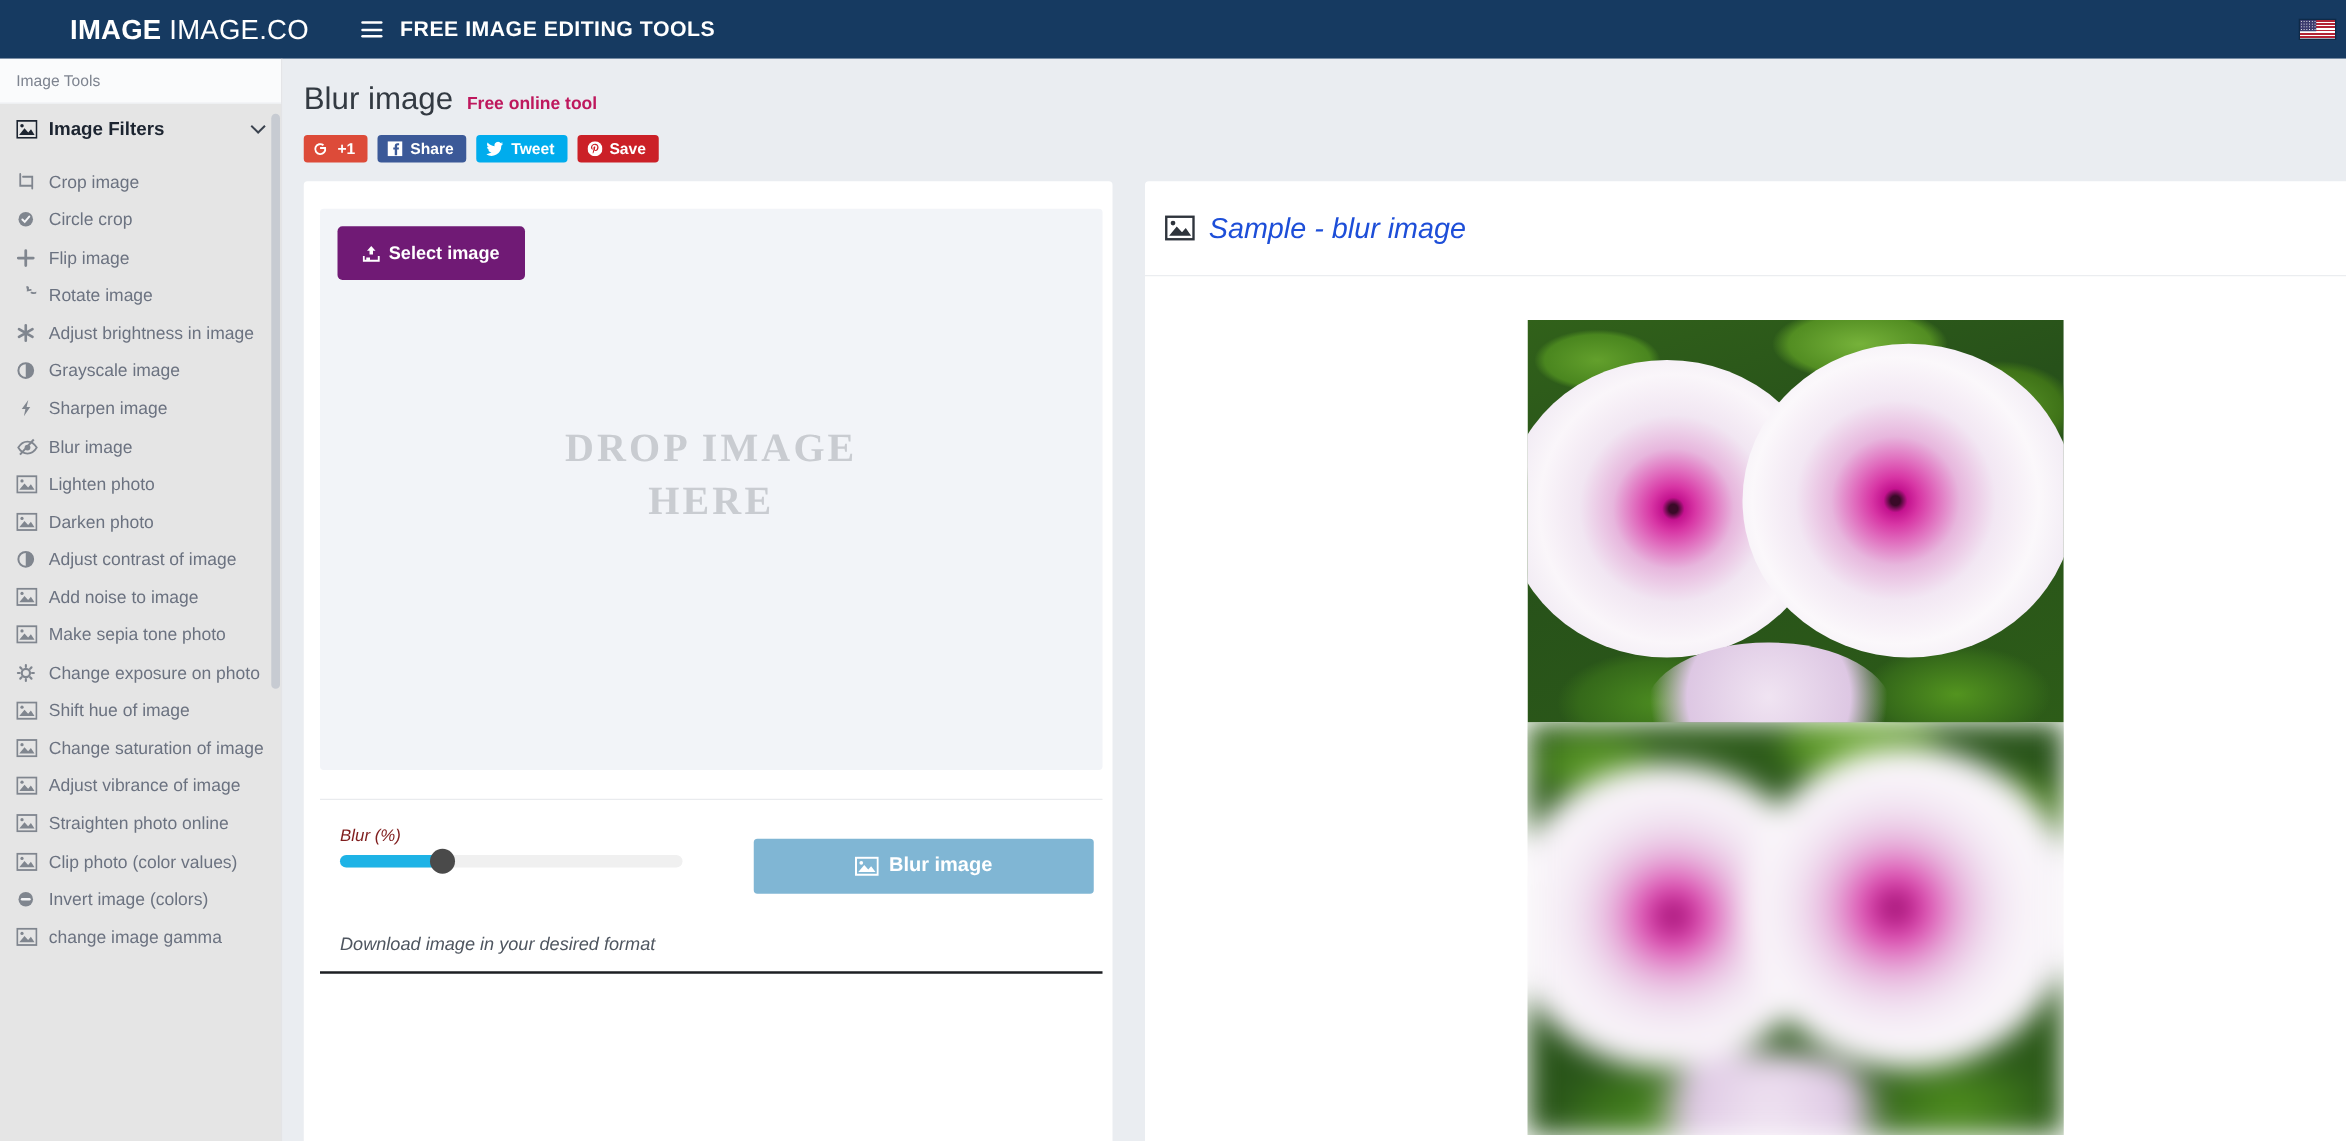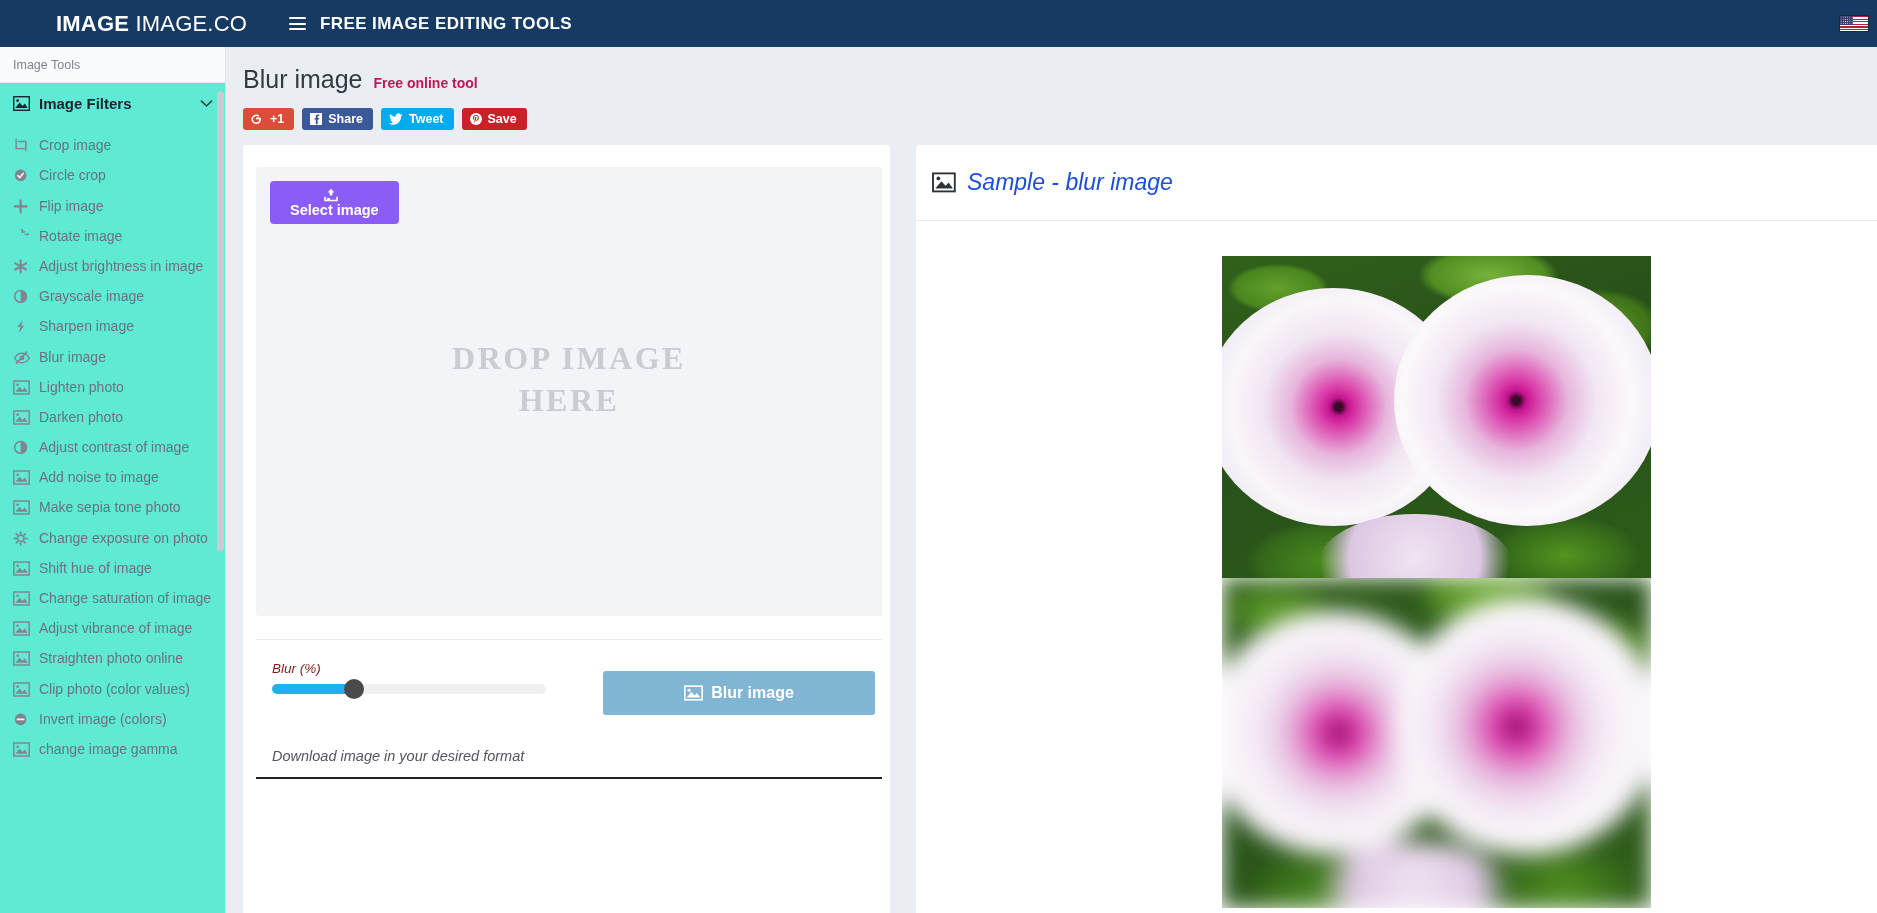--- a/index.html
+++ b/index.html
@@ -58,21 +58,21 @@
   #flag .canton { position:absolute; left:0; top:0; width:13px; height:9px;
     background:#3c3b6e;
     background-image:
       radial-gradient(circle at 50% 50%, #fff 0.5px, transparent 0.6px);
     background-size: 2.2px 2.2px; }
 
   
   #sidebar {
     position: absolute; top: 47px; left: 0;
     width: 226px; height: 866px;
-    background: #5eead4;
+    background: #e5e5e5;
     border-right: 1px solid #e2e4e8;
     overflow: hidden;
   }
   #sidebar-head {
     height: 36px;
     padding: 11px 0 0 13px;
     font-size: 12.5px;
     color: #7e8490;
     background: #fafbfc;
     border-bottom: 1px solid #eceef1;
@@ -581,21 +581,21 @@
             <path d="M6.2 1.9c-2.2 0-3.4 1.5-3.4 3 0 .7.4 1.5 1.1 1.8.1 0 .2 0 .2-.1l.1-.4c0-.1 0-.2-.1-.2a1.5 1.5 0 0 1-.3-1 2.1 2.1 0 0 1 2.2-2.1c1.2 0 1.8.7 1.8 1.7 0 1.2-.5 2.3-1.3 2.3-.4 0-.7-.35-.6-.8l.3-1.2c.1-.4 0-.8-.5-.8-.5 0-1 .55-1 1.3 0 .45.15.75.15.75l-.6 2.5c-.1.5 0 1.1 0 1.15 0 .05.05.07.1.03.05-.05.6-.75.8-1.45l.3-1.1c.15.3.6.55 1.05.55 1.4 0 2.35-1.3 2.35-3C8.8 3.1 7.7 1.9 6.2 1.9z" fill="#cb2027"></path>
           </svg>
       </span>
       <span>Save</span>
     </div>
   </div>
 
   <div id="card-left">
 
     <div id="dropzone">
-      <button id="select-btn" style="background: #8b5cf6; flex-direction: column;">
+      <button id="select-btn" style="background: #701a75;">
         <span class="upico">
           <svg width="14" height="14" viewBox="0 0 14 14">
               <path d="M7 0.8 L10.4 4.6 H8.4 V7.6 H5.6 V4.6 H3.6 Z" fill="#fff"></path>
               <path d="M1 8.8 V12.6 H13 V8.8" fill="none" stroke="#fff" stroke-width="1.5"></path>
               <rect x="3" y="10" width="3" height="2.2" fill="#fff"></rect>
             </svg>
         </span>
         <span>Select image</span>
       </button>
       <div id="drop-text">

